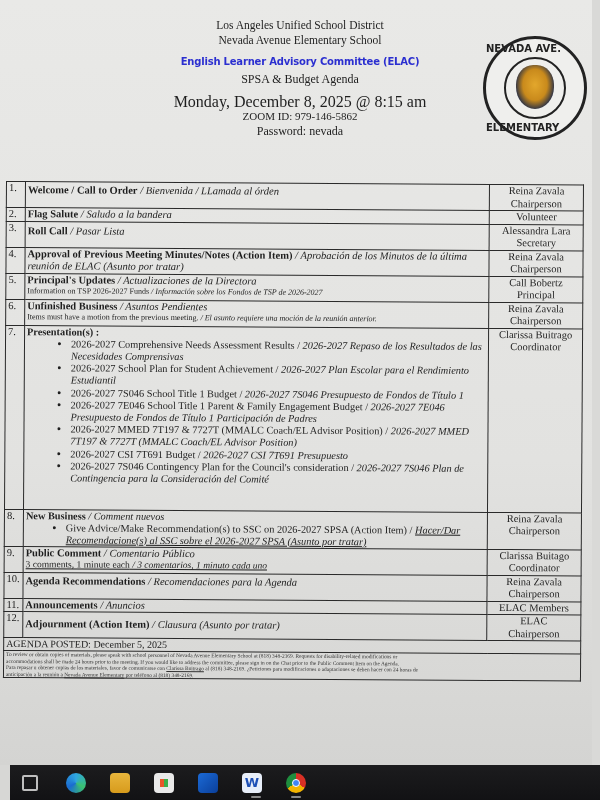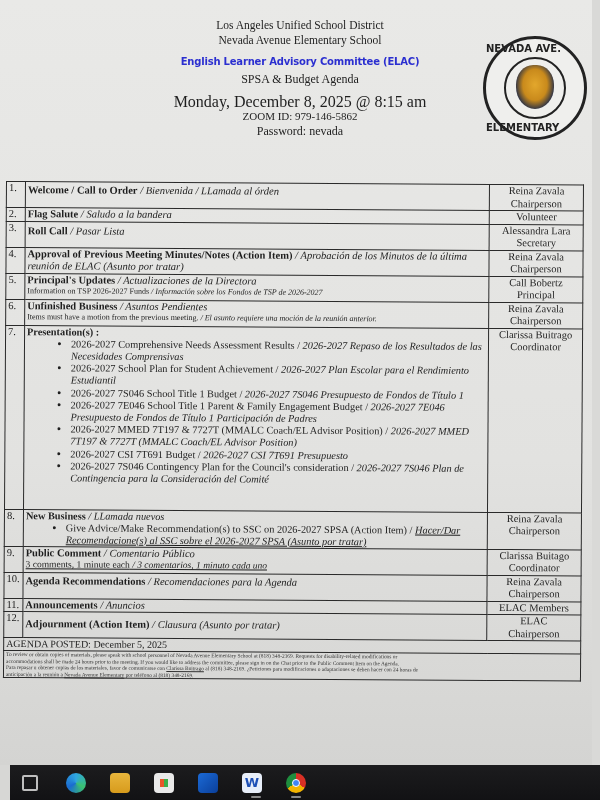--- a/index.html
+++ b/index.html
@@ -205,21 +205,21 @@
       </td>
       <td class="resp">
             <div>Clarissa Buitrago</div>
             <div>Coordinator</div>
           </td>
     </tr>
 
     <tr style="height:37px;">
       <td class="num">8.</td>
       <td class="item" style="font-size:10.3px;line-height:12px;">
-        <div><span class="b">New Business</span><span class="i"> / LLamada nuevos</span></div>
+        <div><span class="b">New Business</span><span class="i"> / Comment nuevos</span></div>
         <ul class="pres" style="padding-left:40px;">
           <li><span>Give Advice/Make Recommendation(s) to SSC on 2026-2027 SPSA (Action Item) / </span><span class="i u">Hacer/Dar Recomendacione(s) al SSC sobre el 2026-2027 SPSA (Asunto por tratar)</span></li>
         </ul>
       </td>
       <td class="resp">
             <div>Reina Zavala</div>
             <div>Chairperson</div>
           </td>
     </tr>
 

